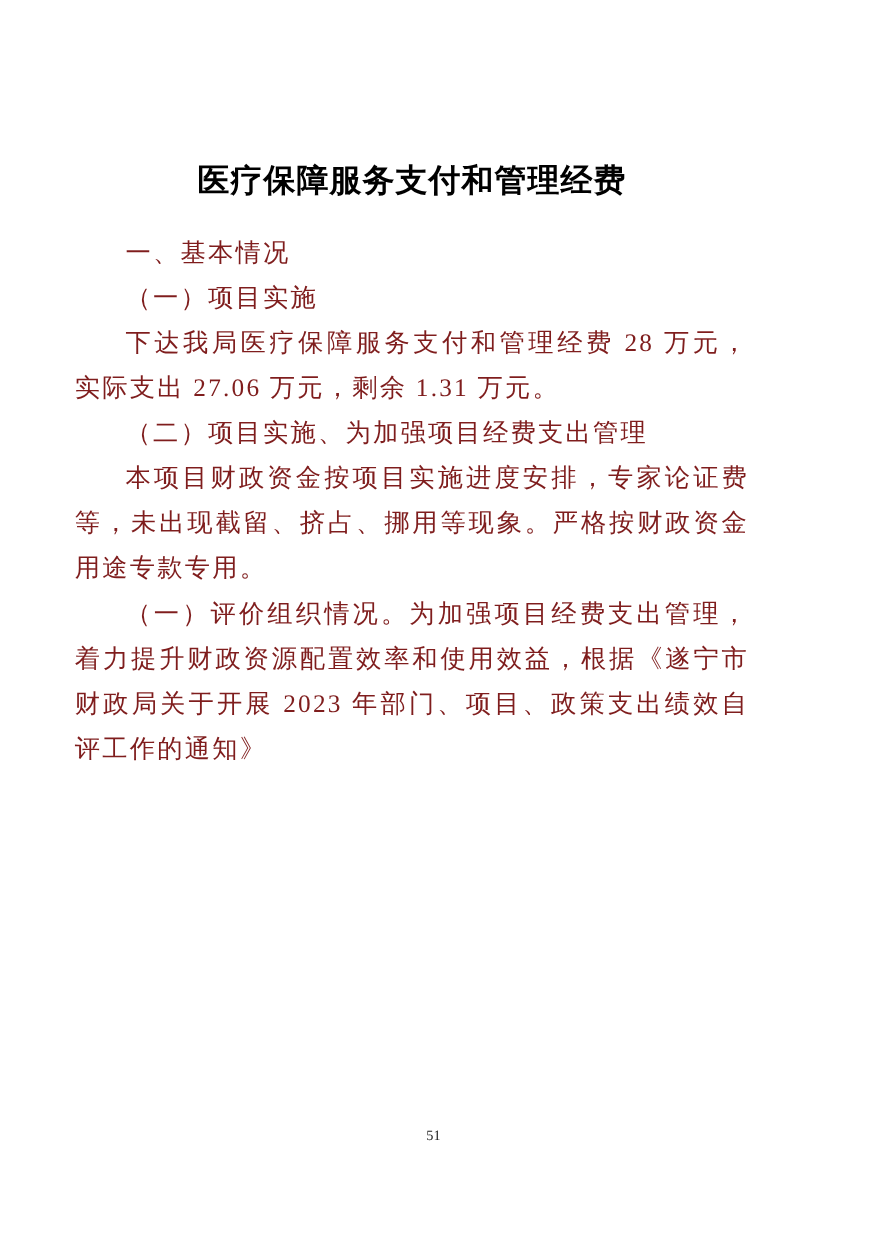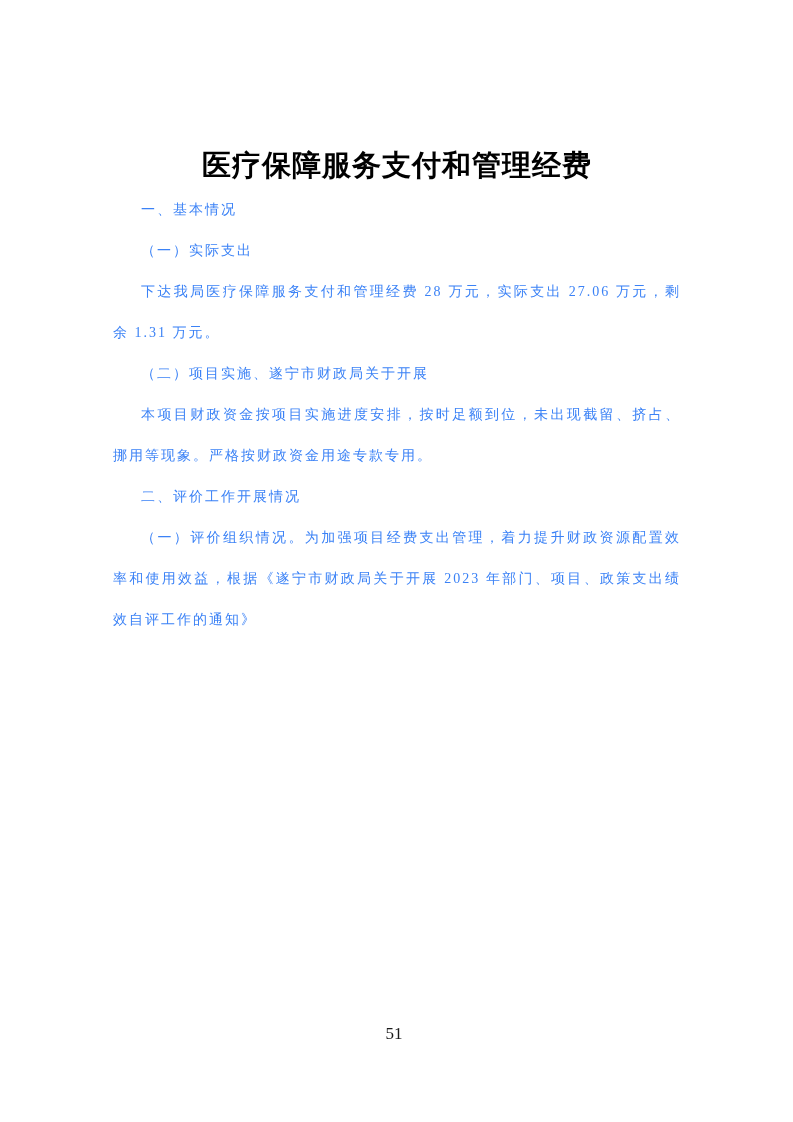--- a/index.html
+++ b/index.html
@@ -6,75 +6,75 @@
     margin: 0;
     padding: 0;
     background: #ffffff;
   }
   .page {
     position: relative;
     width: 793px;
     height: 1122px;
     background: #ffffff;
     box-sizing: border-box;
-    padding: 142px 112px 0 113px;
+    padding: 142px 112px 0 68px;
     overflow: hidden;
     font-family: "Liberation Serif", "DejaVu Serif", serif;
     color: #000000;
   }
   .doc-title {
     margin: 0;
     font-size: 29px;
     font-weight: bold;
     text-align: center;
     line-height: 47px;
     letter-spacing: 1px;
     color: #000000;
   }
   .doc-title .title-line {
     display: block;
   }
   .doc-body {
-    font-size: 14px;
+    margin-top: 20px;
+    font-size: 23px;
     line-height: 41px;
     text-align: justify;
     text-justify: inter-character;
     letter-spacing: 2px;
-    color: #3b82f6;
+    color: #7f1d1d;
   }
   .doc-body p {
     margin: 0;
     padding: 0;
     text-indent: 2em;
   }
   .page-footer {
     position: absolute;
     left: 0;
     right: 5px;
     top: 1024px;
     text-align: center;
-    font-size: 17px;
+    font-size: 13px;
     letter-spacing: 0;
     color: #1a1a1a;
   }
 </style>
 </head>
 <body>
 
 <div class="page">
 
   <h1 class="doc-title">
     <span class="title-line">医疗保障服务支付和管理经费</span>
   </h1>
 
   <div class="doc-body">
     <p>一、基本情况</p>
-    <p>（一）实际支出</p>
+    <p>（一）项目实施</p>
     <p>下达我局医疗保障服务支付和管理经费 28 万元，实际支出 27.06 万元，剩余 1.31 万元。</p>
-    <p>（二）项目实施、遂宁市财政局关于开展</p>
-    <p>本项目财政资金按项目实施进度安排，按时足额到位，未出现截留、挤占、挪用等现象。严格按财政资金用途专款专用。</p>
-    <p>二、评价工作开展情况</p>
+    <p>（二）项目实施、为加强项目经费支出管理</p>
+    <p>本项目财政资金按项目实施进度安排，专家论证费等，未出现截留、挤占、挪用等现象。严格按财政资金用途专款专用。</p>
     <p>（一）评价组织情况。为加强项目经费支出管理，着力提升财政资源配置效率和使用效益，根据《遂宁市财政局关于开展 2023 年部门、项目、政策支出绩效自评工作的通知》</p>
   </div>
 
   <div class="page-footer">51</div>
 
 </div>
 
 </body></html>

